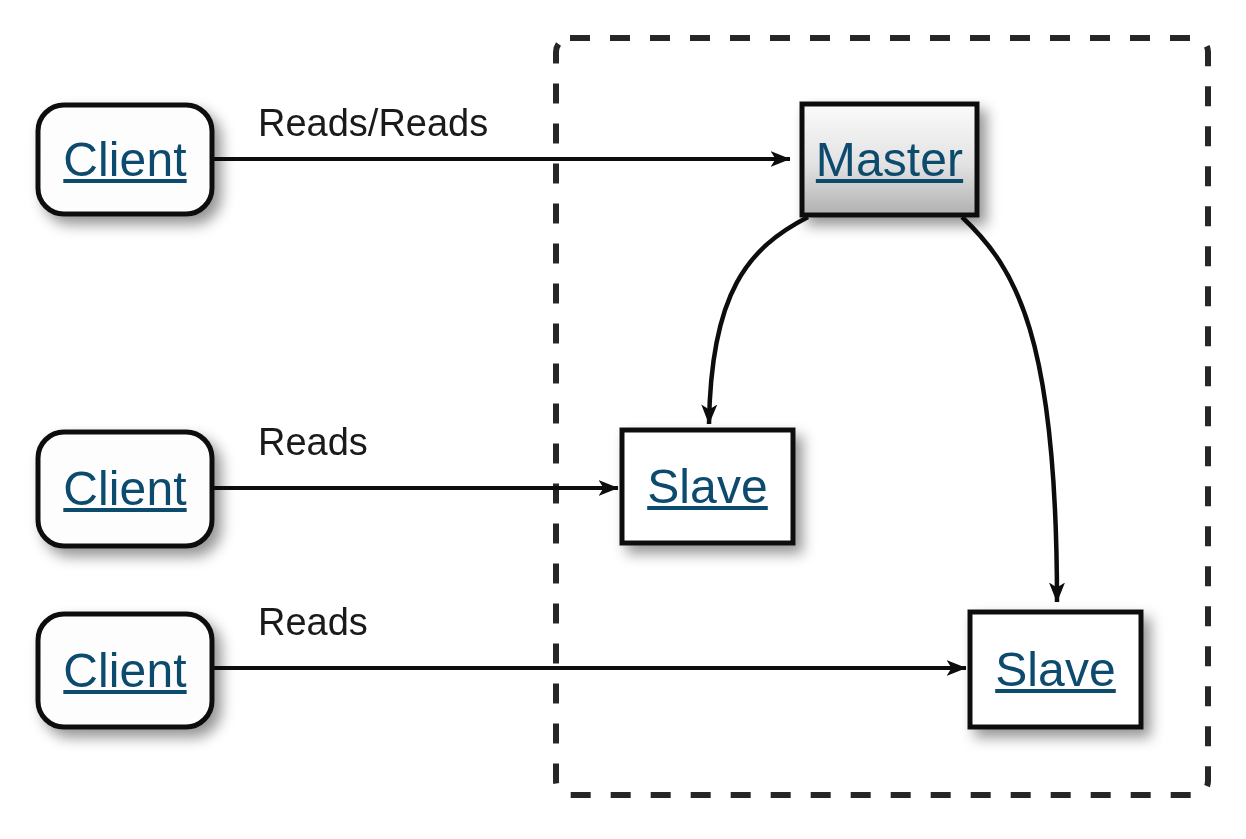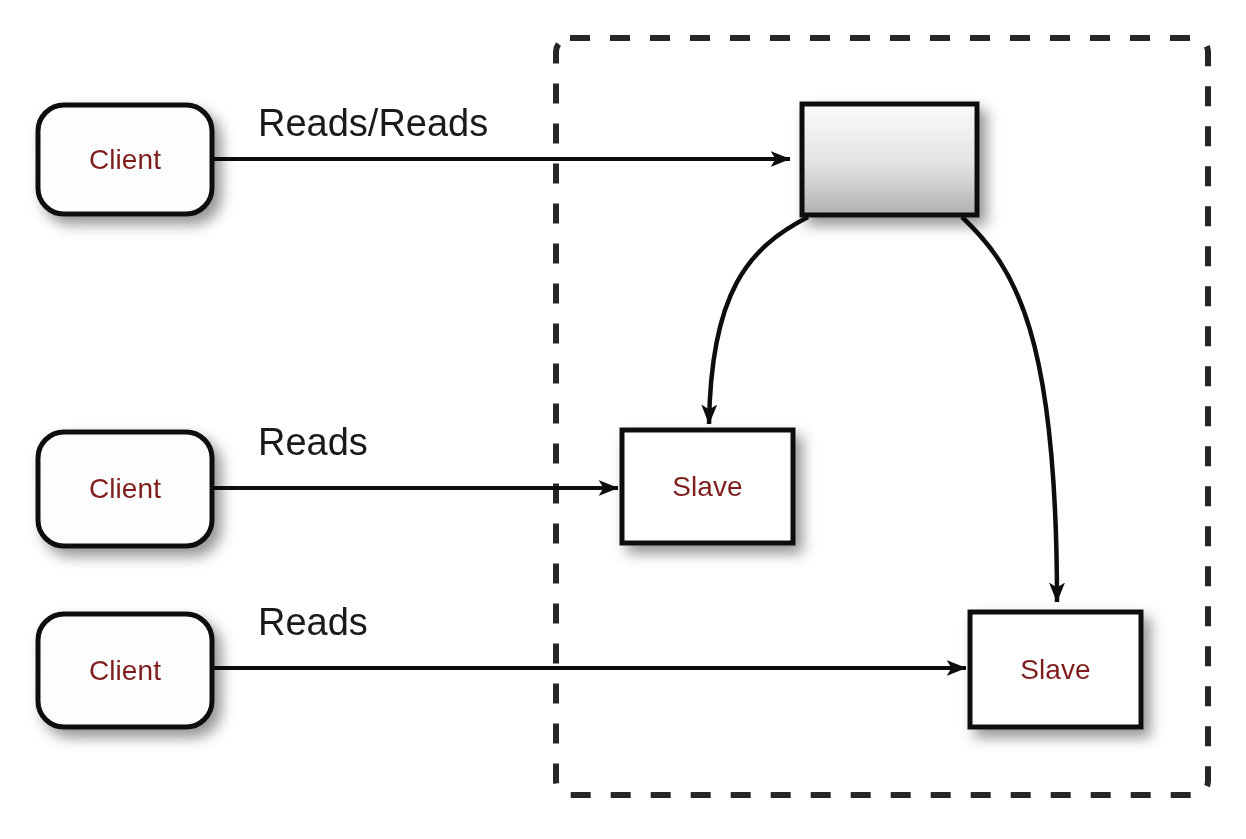--- a/index.html
+++ b/index.html
@@ -24,26 +24,27 @@
     left: 0;
     top: 0;
     width: 1246px;
     height: 839px;
   }
   .node-label {
     position: absolute;
     display: flex;
     align-items: center;
     justify-content: center;
-    color: #7f1d1d;
-    font-size: 28px;
+    color: #0c4a6e;
+    font-size: 48px;
     line-height: 1;
     letter-spacing: 0.1px;
     white-space: nowrap;
     pointer-events: none;
+    text-decoration: underline;
   }
   .edge-label {
     position: absolute;
     color: #1a1a1a;
     font-size: 38px;
     line-height: 1;
     white-space: nowrap;
     pointer-events: none;
   }
 </style>
@@ -114,20 +115,21 @@
       <rect x="970" y="612" width="171" height="115" fill="#ffffff" stroke="#111111" stroke-width="5"></rect>
     </g>
   </svg>
 
   <div class="node-label" style="left:38px; top:105px; width:174px; height:109px;">Client</div>
 
   <div class="node-label" style="left:38px; top:432px; width:174px; height:114px;">Client</div>
 
   <div class="node-label" style="left:38px; top:614px; width:174px; height:113px;">Client</div>
 
+  <div class="node-label" style="left:802px; top:104px; width:175px; height:111px;">Master</div>
 
   <div class="node-label" style="left:622px; top:430px; width:171px; height:113px;">Slave</div>
 
   <div class="node-label" style="left:970px; top:612px; width:171px; height:115px;">Slave</div>
 
   <div class="edge-label" style="left:258px; top:104px;">Reads/Reads</div>
 
 
   <div class="edge-label" style="left:258px; top:423px;">Reads</div>
 

